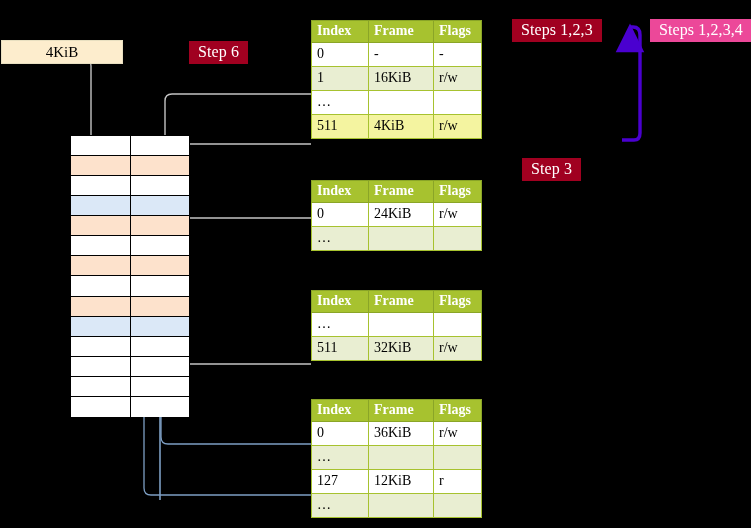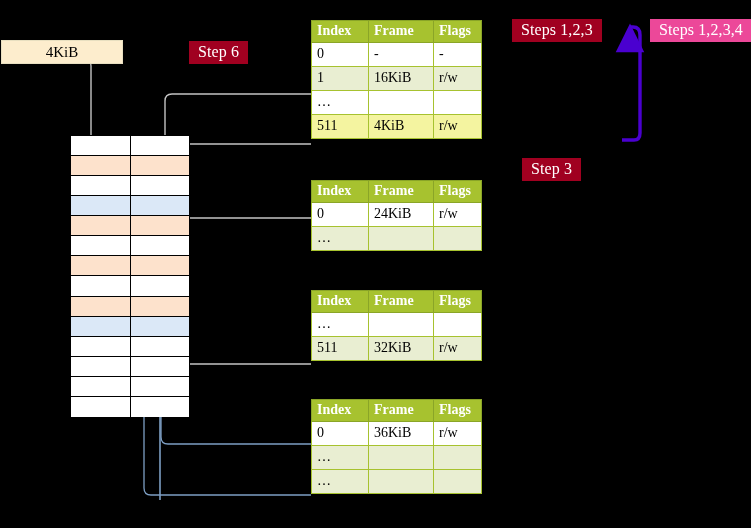--- a/index.html
+++ b/index.html
@@ -289,20 +289,25 @@
           <tr class="plain">
             <td>0</td>
             <td>36KiB</td>
             <td>r/w</td>
           </tr>
           <tr class="alt">
             <td>…</td>
             <td></td>
             <td></td>
           </tr>
+          <tr class="plain">
+            <td>127</td>
+            <td>12KiB</td>
+            <td>r</td>
+          </tr>
           <tr class="alt">
             <td>…</td>
             <td></td>
             <td></td>
           </tr>
         </tbody>
       </table>
     </div>
 
   <div id="badges">

